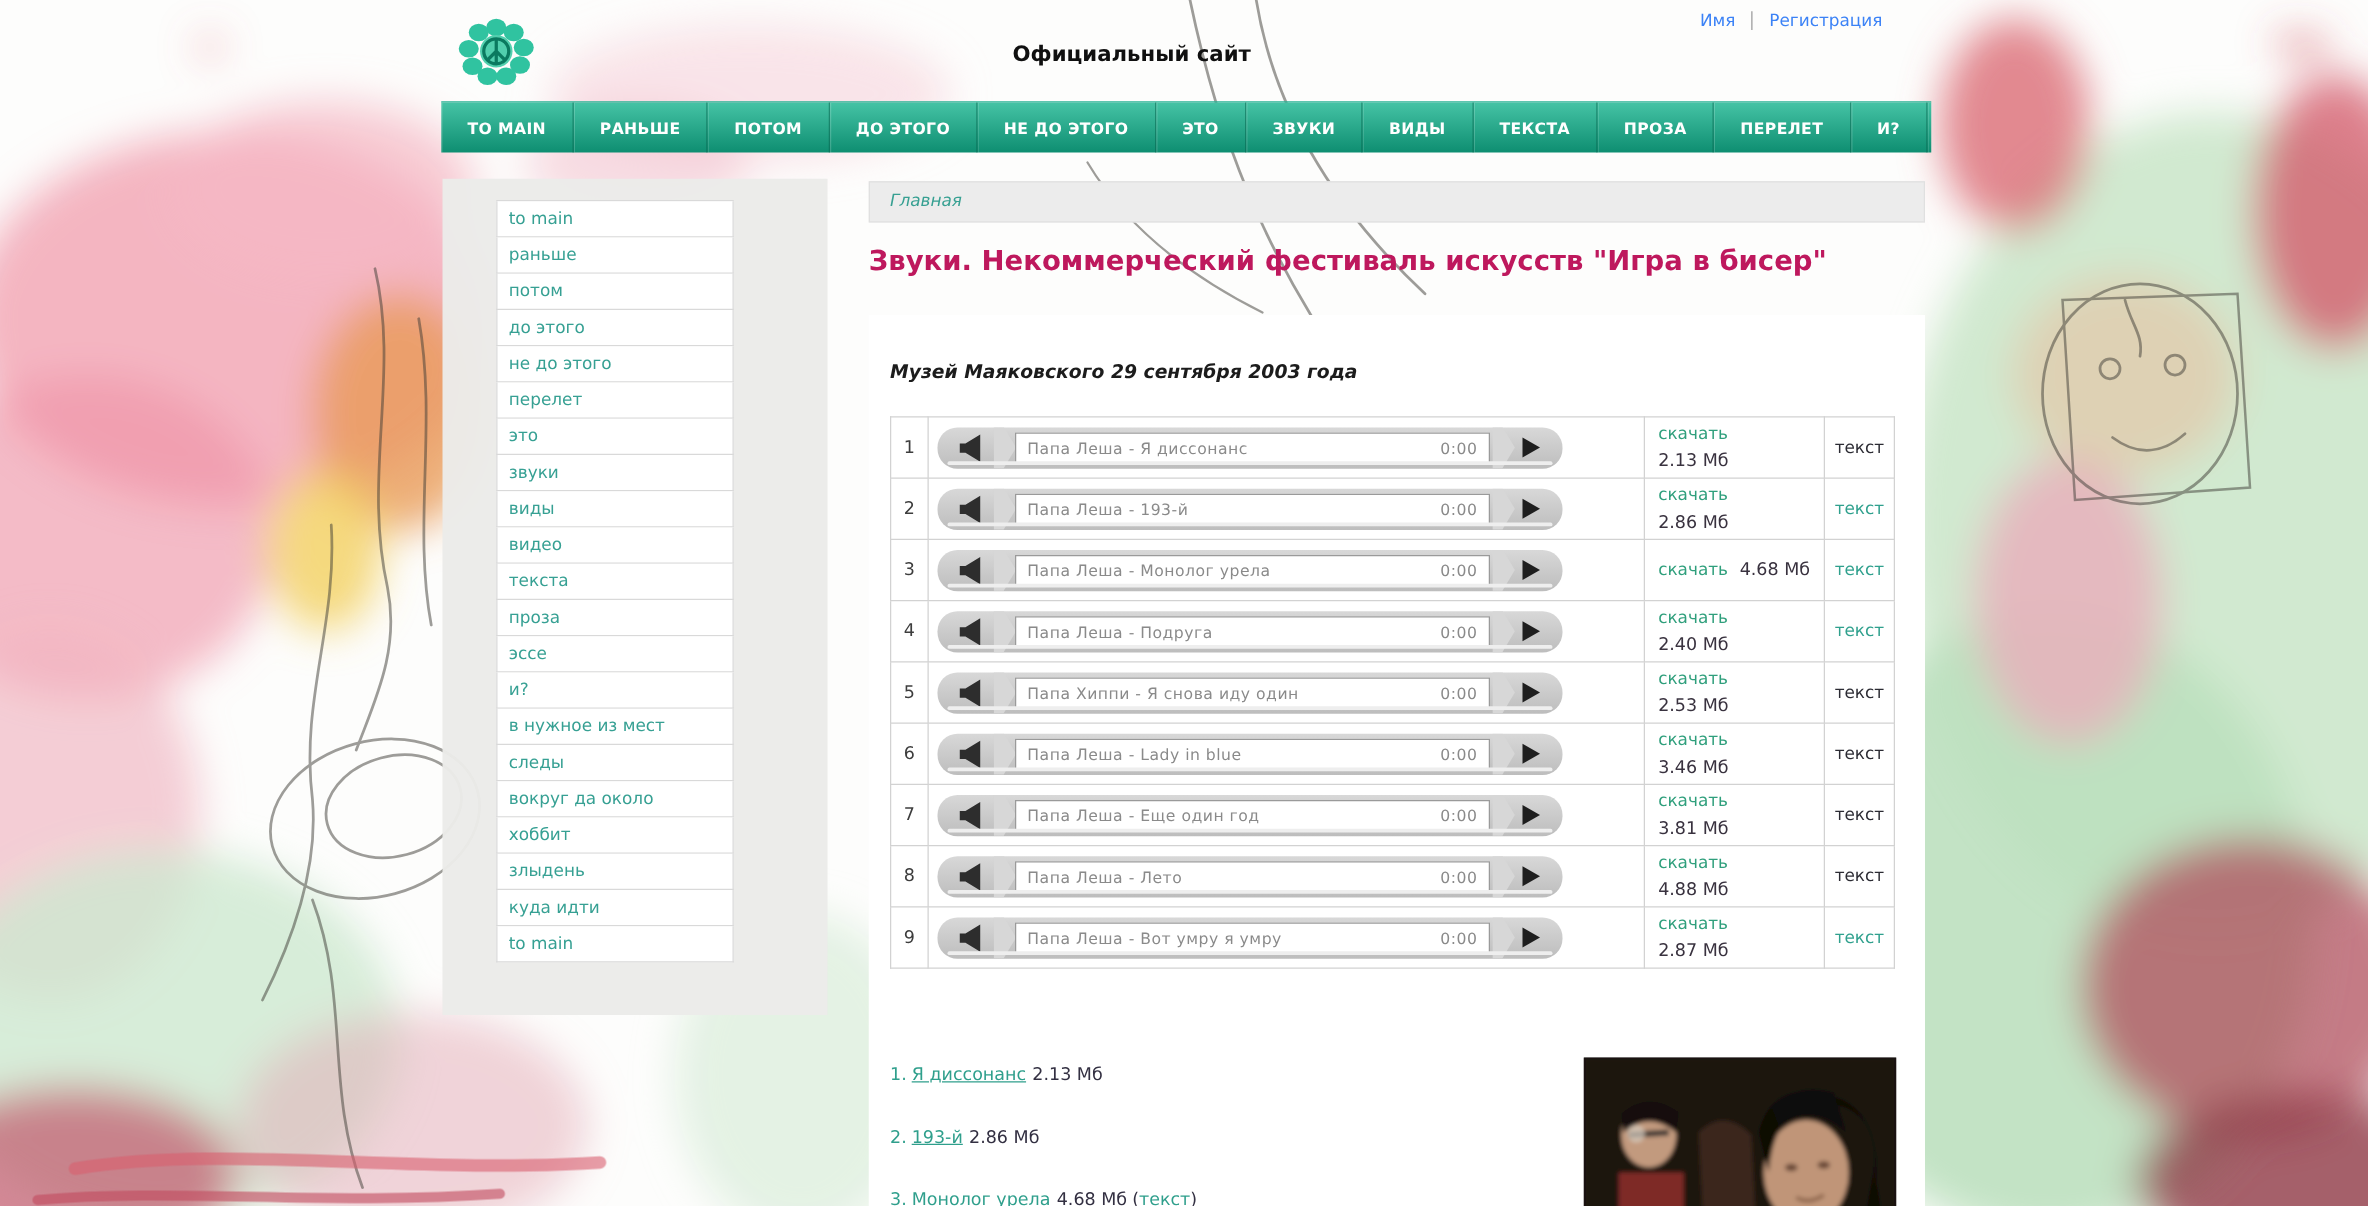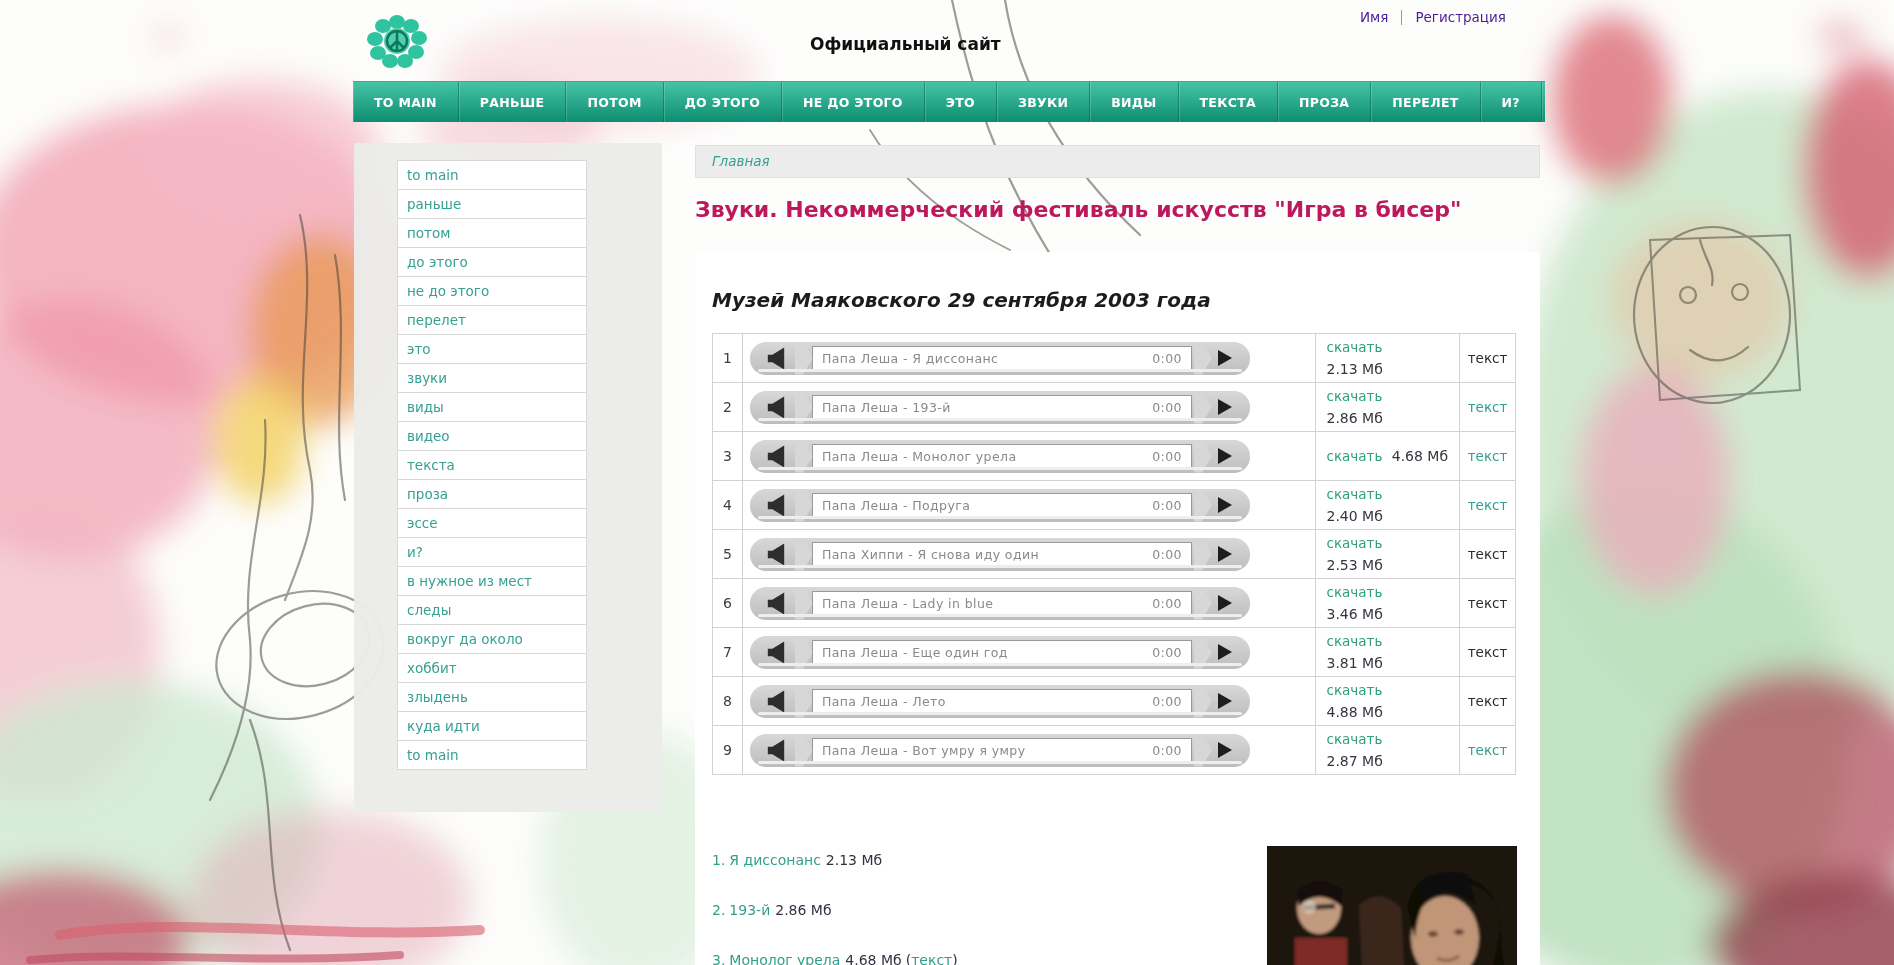--- a/index.html
+++ b/index.html
@@ -4,21 +4,21 @@
 <style>
   * { margin:0; padding:0; box-sizing:border-box; }
   html,body { width:1894px; height:965px; }
   body { font-family:"DejaVu Sans","Liberation Sans",sans-serif; background:#fff; }
   #app { position:relative; width:1894px; height:965px; overflow:hidden; background:#fdfdfc; }
 
   .bg { position:absolute; left:0; top:0; z-index:0; }
 
   
   .top-links { position:absolute; top:9px; left:1360px; z-index:3; font-size:13.5px; }
-  .top-links a { color:#4c1d95; text-decoration:none; cursor:pointer;margin-top:36px; }
+  .top-links a { color:#3b82f6; text-decoration:none; cursor:pointer;margin-top:36px; }
   .top-links .sep { display:inline-block; width:1px; height:15px; background:#9a9a9a; margin:0 13px; vertical-align:-3px; }
 
   
   .logo { position:absolute; left:366px; top:14px; z-index:3; cursor:pointer; }
   .site-title { position:absolute; left:440px; top:18px; z-index:3; font-size:34px; font-weight:bold; font-style:italic; color:#17937a; letter-spacing:1px; }
   .site-sub { position:absolute; left:810px; top:34px; z-index:3; font-size:17px; font-weight:bold; color:#101010; }
 
   
   .nav { position:absolute; left:353px; top:81px; width:1192px; height:41px; z-index:3; display:flex;
          background:linear-gradient(#45c3a5,#0e8e71); border-top:1px solid #2ab295; }
@@ -41,21 +41,21 @@
   .login-panel { left:354px; top:933px; width:308px; height:32px; background:rgba(240,240,238,.97); }
   .login-panel h3 { top:7px; }
 
   
   .breadcrumb { position:absolute; left:695px; top:145px; width:845px; height:33px; z-index:2;
                 background:#ececec; border:1px solid #e0e0e0;font-style:italic; }
   .breadcrumb a { position:absolute; left:16px; top:7px; font-size:13.5px; color:#37a092; text-decoration:none; cursor:pointer; }
   .page-title { position:absolute; left:695px; top:197px; width:845px; z-index:2; font-size:22px; font-weight:bold; color:#be185d; }
 
   .main-panel { position:absolute; left:695px; top:252px; width:845px; height:713px; z-index:2; background:#fff; }
-  .subtitle { position:absolute; left:17px; top:36px; font-size:20px; font-weight:bold; font-style:italic; color:#1c1c1c; }
+  .subtitle { position:absolute; left:17px; top:36px; font-size:15px; font-weight:bold; font-style:italic; color:#1c1c1c; }
 
   
   .tracks { position:absolute; left:17px; top:81px; width:804px; display:table; border-collapse:collapse; }
   .trow { display:table-row; }
   .tcell { display:table-cell; border:1px solid #d2d2d2; background:#fff; height:49px; vertical-align:middle; }
   .c-num { width:30px; text-align:center; font-size:14px; color:#3d3d3d; }
   .c-player { width:573px; padding-left:7px; }
   .c-dl { width:145px; padding-left:11px; font-size:13.5px; line-height:19px; }
   .c-text { width:56px; text-align:center; font-size:13.5px; }
   .dl-link { color:#2f9f7c; text-decoration:none; cursor:pointer; }
@@ -77,21 +77,21 @@
             display:flex; align-items:center; justify-content:space-between; padding:0 9px;
             font-size:12.5px; color:#8a8a8a; letter-spacing:.4px; white-space:nowrap; overflow:hidden; }
   .play { position:absolute; left:468px; top:8px; width:0; height:0; border-left:14px solid #1e1e1e;
           border-top:8.5px solid transparent; border-bottom:8.5px solid transparent; cursor:pointer; }
   .ptrack { position:absolute; left:8px; right:8px; bottom:3px; height:3px; background:#eeeeee; border-radius:2px; cursor:pointer; }
 
   
   .downloads { position:absolute; left:17px; top:600px; font-size:14px; }
   .dl-item { height:20px; margin-bottom:30px; white-space:nowrap; }
   .dli-num, .dli-link, .dli-plink { color:#2f9f8c; text-decoration:none; }
-  .dli-link, .dli-plink { cursor:pointer; }
+  .dli-link, .dli-plink { cursor:pointer;text-decoration:underline; }
   .dli-size, .dli-paren { color:#333042; }
   .dli-num { margin-right:4px; }
   .dli-size { margin-left:5px; margin-right:4px; }
 
   .photo { position:absolute; left:572px; top:594px; width:250px; height:180px; overflow:hidden; background:#181210; }
 </style>
 </head>
 <body>
 
 <div id="app">

